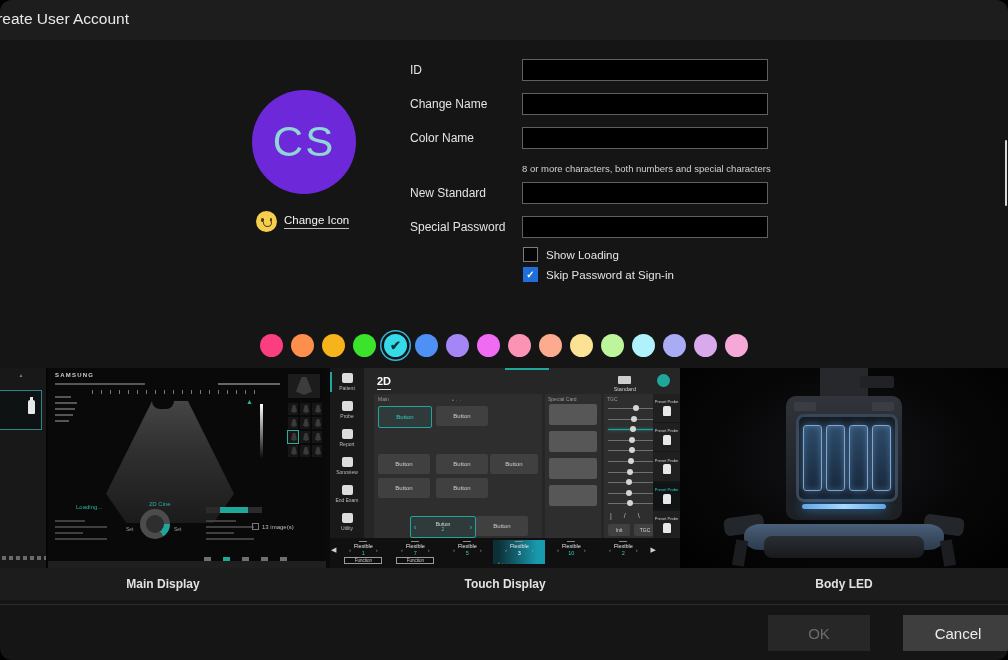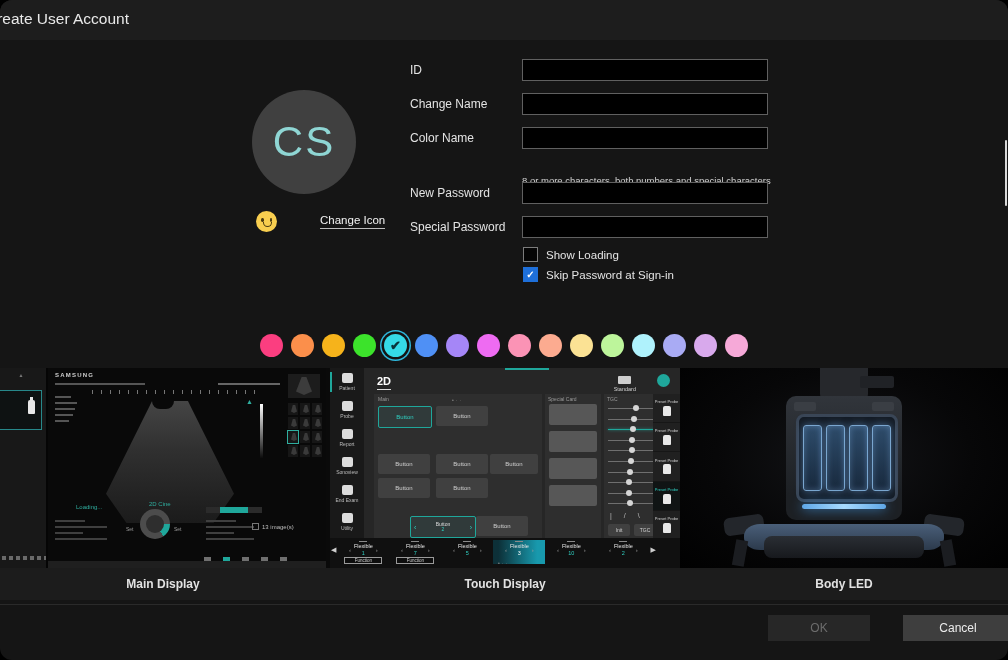--- a/index.html
+++ b/index.html
@@ -4,34 +4,34 @@
 <style>
   html,body{margin:0;padding:0;background:#000;font-family:"Liberation Sans",sans-serif;}
   .app{position:relative;width:1008px;height:660px;background:#151515;border-radius:12px;overflow:hidden;}
 
   
   .hdr{position:absolute;left:0;top:0;width:100%;height:40px;background:#1d1d1d;}
   .hdr .title{position:absolute;left:-14px;top:10px;font-size:15.5px;color:#e9e9e9;white-space:nowrap;}
 
   
   .avatar{position:absolute;left:252px;top:90px;width:104px;height:104px;border-radius:50%;
-          background:#404040;display:flex;align-items:center;justify-content:center;}
+          background:#6d28d9;display:flex;align-items:center;justify-content:center;}
   .avatar span{color:#8fd6d4;font-size:42px;font-weight:300;letter-spacing:2px;}
   .change-row{position:absolute;left:256px;top:211px;display:flex;align-items:center;gap:7px;}
   .emoji{width:21px;height:21px;border-radius:50%;background:#f8ce4f;position:relative;flex:0 0 auto;}
   .emoji::before,.emoji::after{content:"";position:absolute;top:7px;width:2.5px;height:3.5px;border-radius:50%;background:#4a3a10;}
   .emoji::before{left:5px;} .emoji::after{right:5px;}
   .emoji i{position:absolute;left:7px;top:11px;width:7px;height:4px;border:1.4px solid #4a3a10;border-top:none;border-radius:0 0 7px 7px;}
-  .change-link{color:#f2f2f2;font-size:11.5px;border-bottom:1px solid #bdbdbd;padding-bottom:2px;cursor:pointer;margin-left:36px;}
+  .change-link{color:#f2f2f2;font-size:11.5px;border-bottom:1px solid #bdbdbd;padding-bottom:2px;cursor:pointer;}
 
   
   .f-label{position:absolute;left:410px;font-size:12px;color:#e3e3e3;}
   .f-input{position:absolute;left:522px;width:234px;height:20px;background:#000;border:1px solid #606060;
            color:#fff;font-size:12px;padding:0 5px;outline:none;}
-  .hint{position:absolute;left:522px;top:163px;font-size:9.5px;color:#d2d2d2;white-space:nowrap;margin-top:12px;}
+  .hint{position:absolute;left:522px;top:163px;font-size:9.5px;color:#d2d2d2;white-space:nowrap;}
   .cbrow{position:absolute;left:523px;display:flex;align-items:center;gap:8px;}
   .cbox{width:13px;height:13px;border:1px solid #7c7c7c;background:#050505;display:flex;align-items:center;justify-content:center;}
   .cbox.checked{background:#1e6fd9;border-color:#1e6fd9;color:#fff;font-size:10px;font-weight:bold;line-height:1;}
   .cblabel{font-size:11.5px;color:#e3e3e3;}
 
   
   .theme-title{position:absolute;left:0;top:311px;width:100%;text-align:center;font-size:12.5px;color:#e0e0e0;}
   .swatch-row{position:absolute;left:0;top:334px;width:100%;display:flex;justify-content:center;gap:8px;}
   .swatch{width:23px;height:23px;border-radius:50%;position:relative;cursor:pointer;}
   .swatch .check{display:none;}
@@ -172,21 +172,21 @@
   .armL,.armR{position:absolute;top:0;width:40px;height:18px;background:#23262b;border-radius:6px;}
   .armL{left:-16px;transform:rotate(-8deg);} .armR{right:-16px;transform:rotate(8deg);}
   .legL,.legR{position:absolute;top:24px;width:12px;height:26px;background:#1b1d21;}
   .legL{left:-6px;transform:rotate(10deg);} .legR{right:-6px;transform:rotate(-10deg);}
 
   
   .caption-strip{position:absolute;left:0;top:568px;width:100%;height:32px;background:#1c1c1c;}
   .cap{position:absolute;top:9px;font-size:12px;font-weight:600;color:#e2e2e2;text-align:center;}
   .cap.main{left:0;width:326px;text-align:center;} .cap.touch{left:330px;width:350px;} .cap.body{left:680px;width:328px;}
   .foot-div{position:absolute;left:0;top:604px;width:100%;height:1px;background:#2a2a2a;}
-  .btn{position:absolute;top:615px;height:26px;border:none;font-size:12px;font-family:inherit;cursor:pointer;}
+  .btn{position:absolute;top:615px;height:36px;border:none;font-size:15px;font-family:inherit;cursor:pointer;}
   .btn.ok{left:768px;width:102px;background:#272727;color:#6c6c6c;}
   .btn.cancel{left:903px;width:110px;background:#3e3e3e;color:#ececec;}
   .scrollhint{position:absolute;left:1005px;top:140px;width:2px;height:66px;background:#d8d8d8;border-radius:2px;}
 </style>
 </head>
 <body>
 
 <div class="app">
 
   <div class="hdr">
@@ -203,21 +203,21 @@
     <span class="change-link">Change Icon</span>
   </div>
 
   <div class="f-label" style="top:63px">ID</div>
   <input class="f-input" style="top: 59px;">
   <div class="f-label" style="top:97px">Change Name</div>
   <input class="f-input" style="top: 93px;">
   <div class="f-label" style="top:131px">Color Name</div>
   <input class="f-input" style="top: 127px;">
   <div class="hint">8 or more characters, both numbers and special characters</div>
-  <div class="f-label" style="top:186px">New Password</div>
+  <div class="f-label" style="top:186px">New Standard</div>
   <input class="f-input" style="top: 182px;" type="password">
   <div class="f-label" style="top:220px">Special Password</div>
   <input class="f-input" style="top: 216px;" type="password">
 
   <div class="cbrow" style="top:247px">
     <span class="cbox"></span>
     <span class="cblabel">Show Loading</span>
   </div>
   <div class="cbrow" style="top:267px">
     <span class="cbox checked">✓</span>

